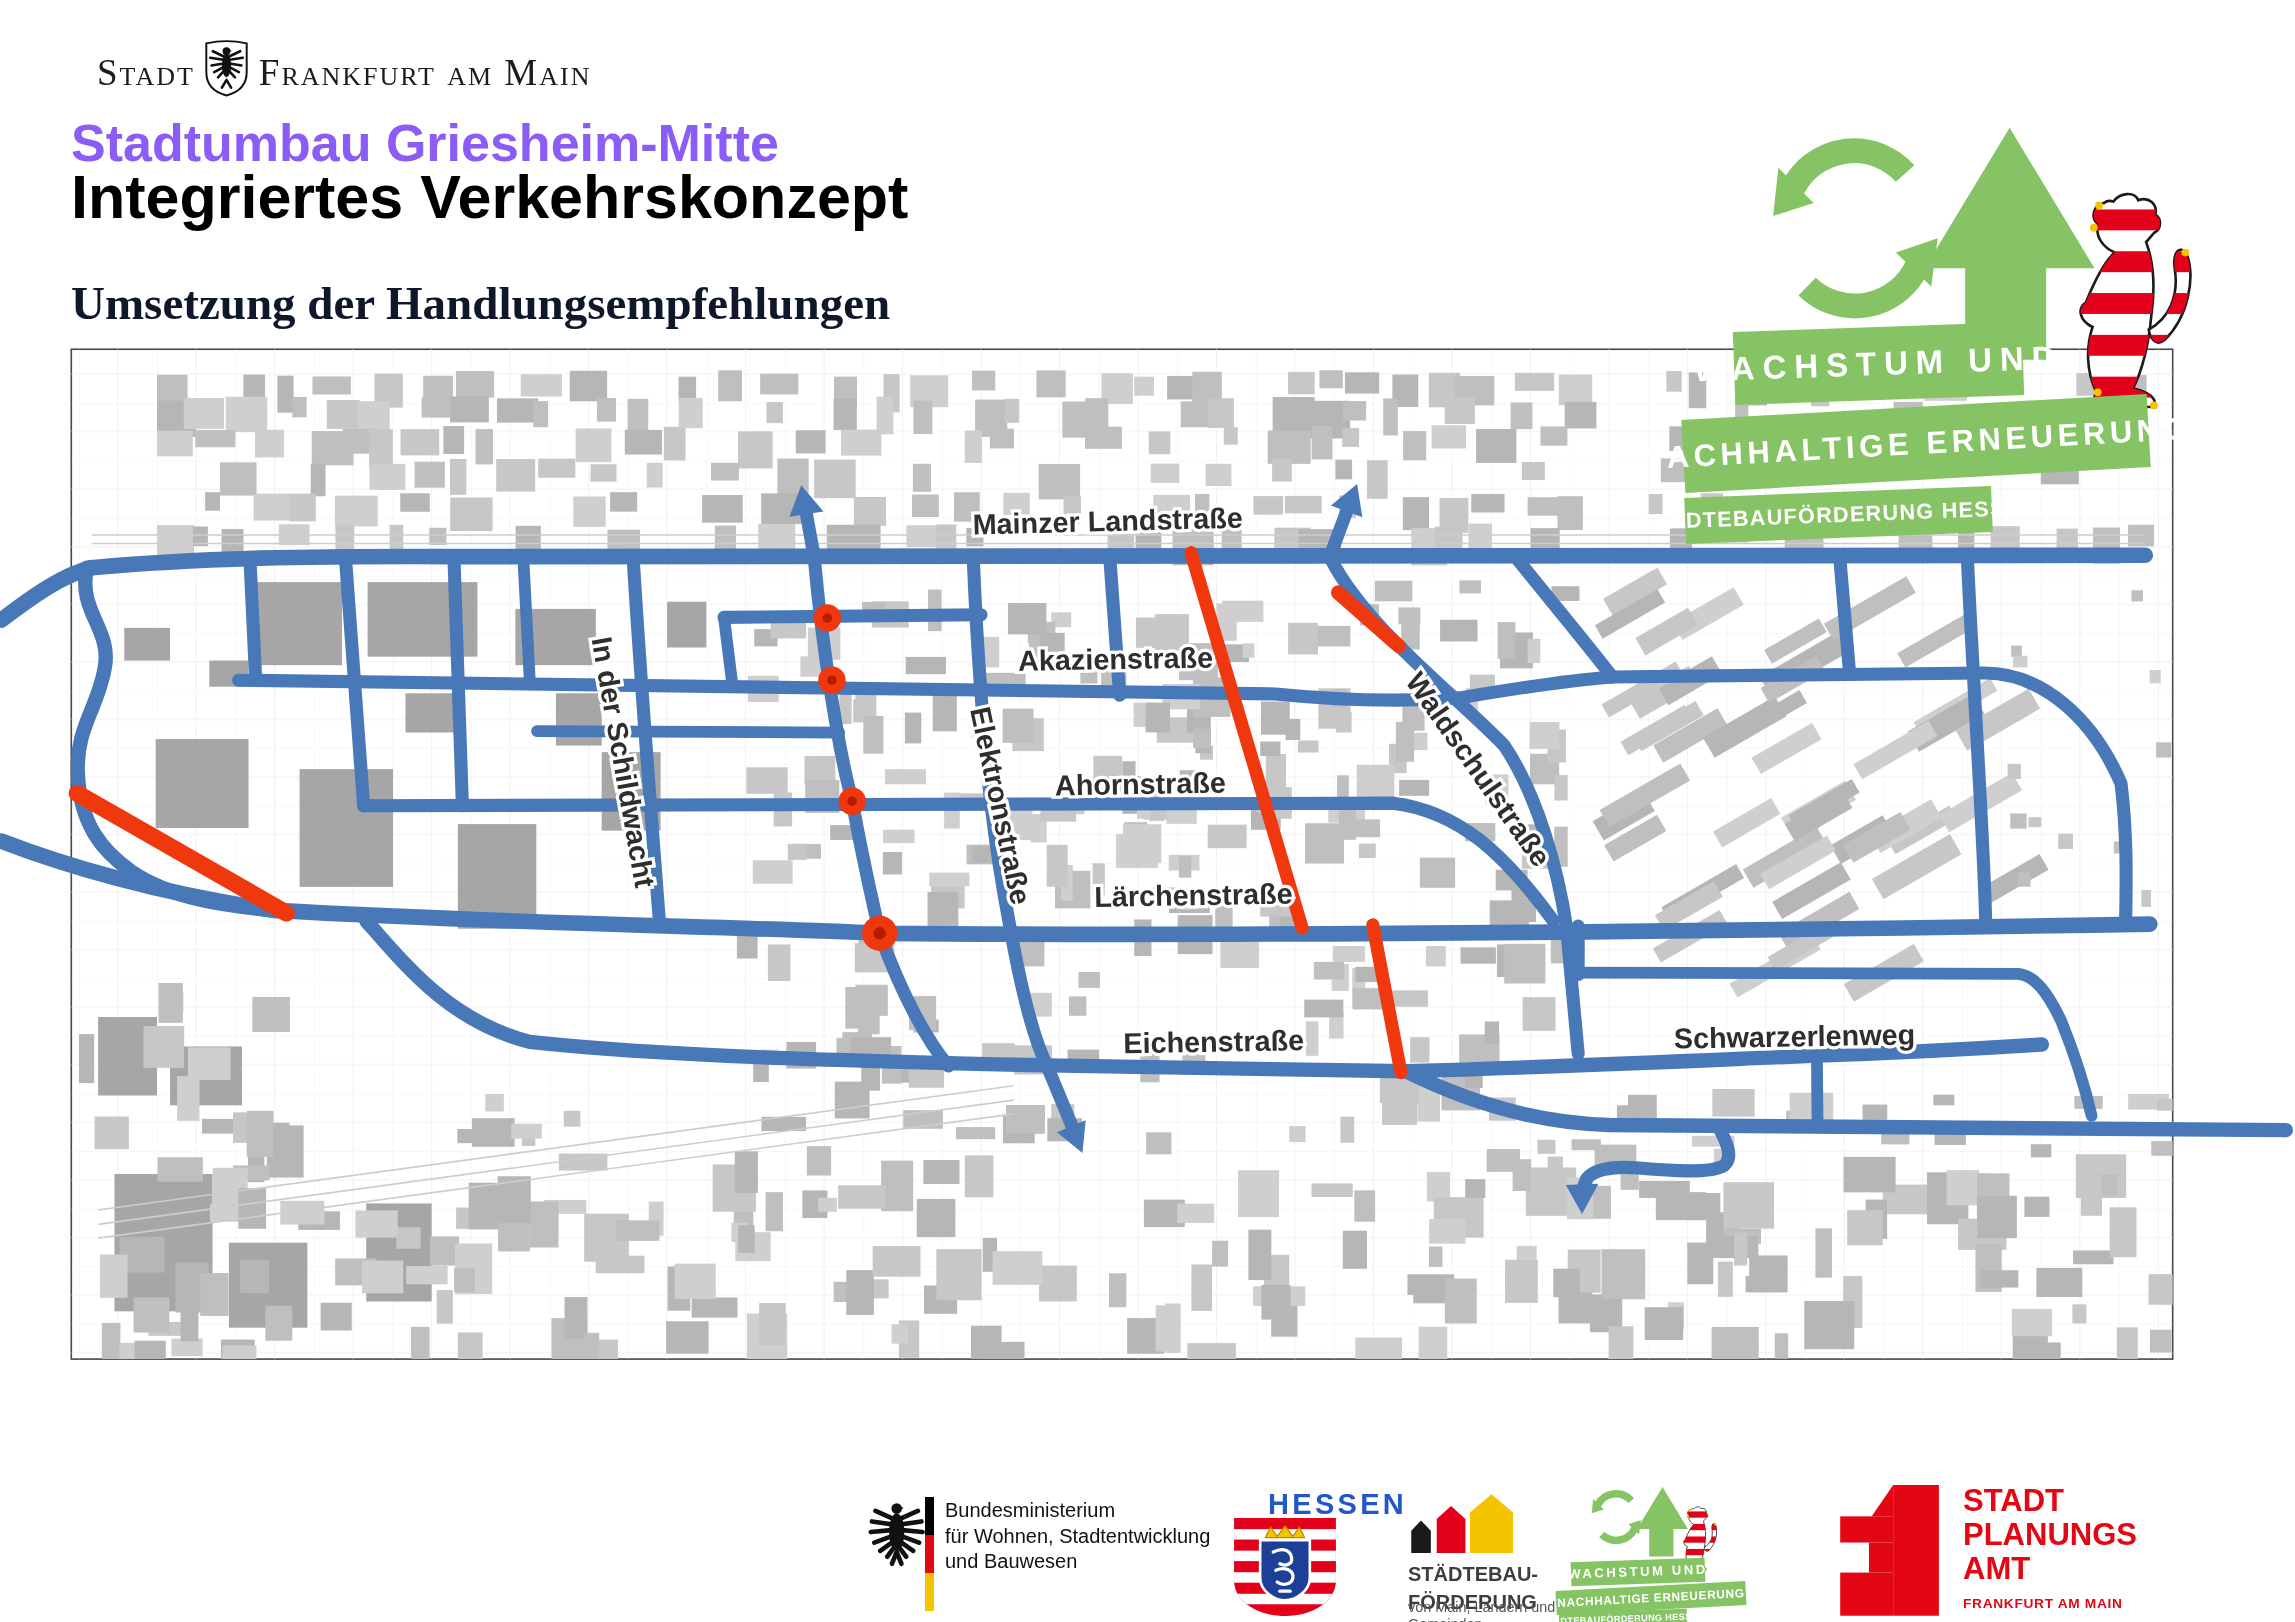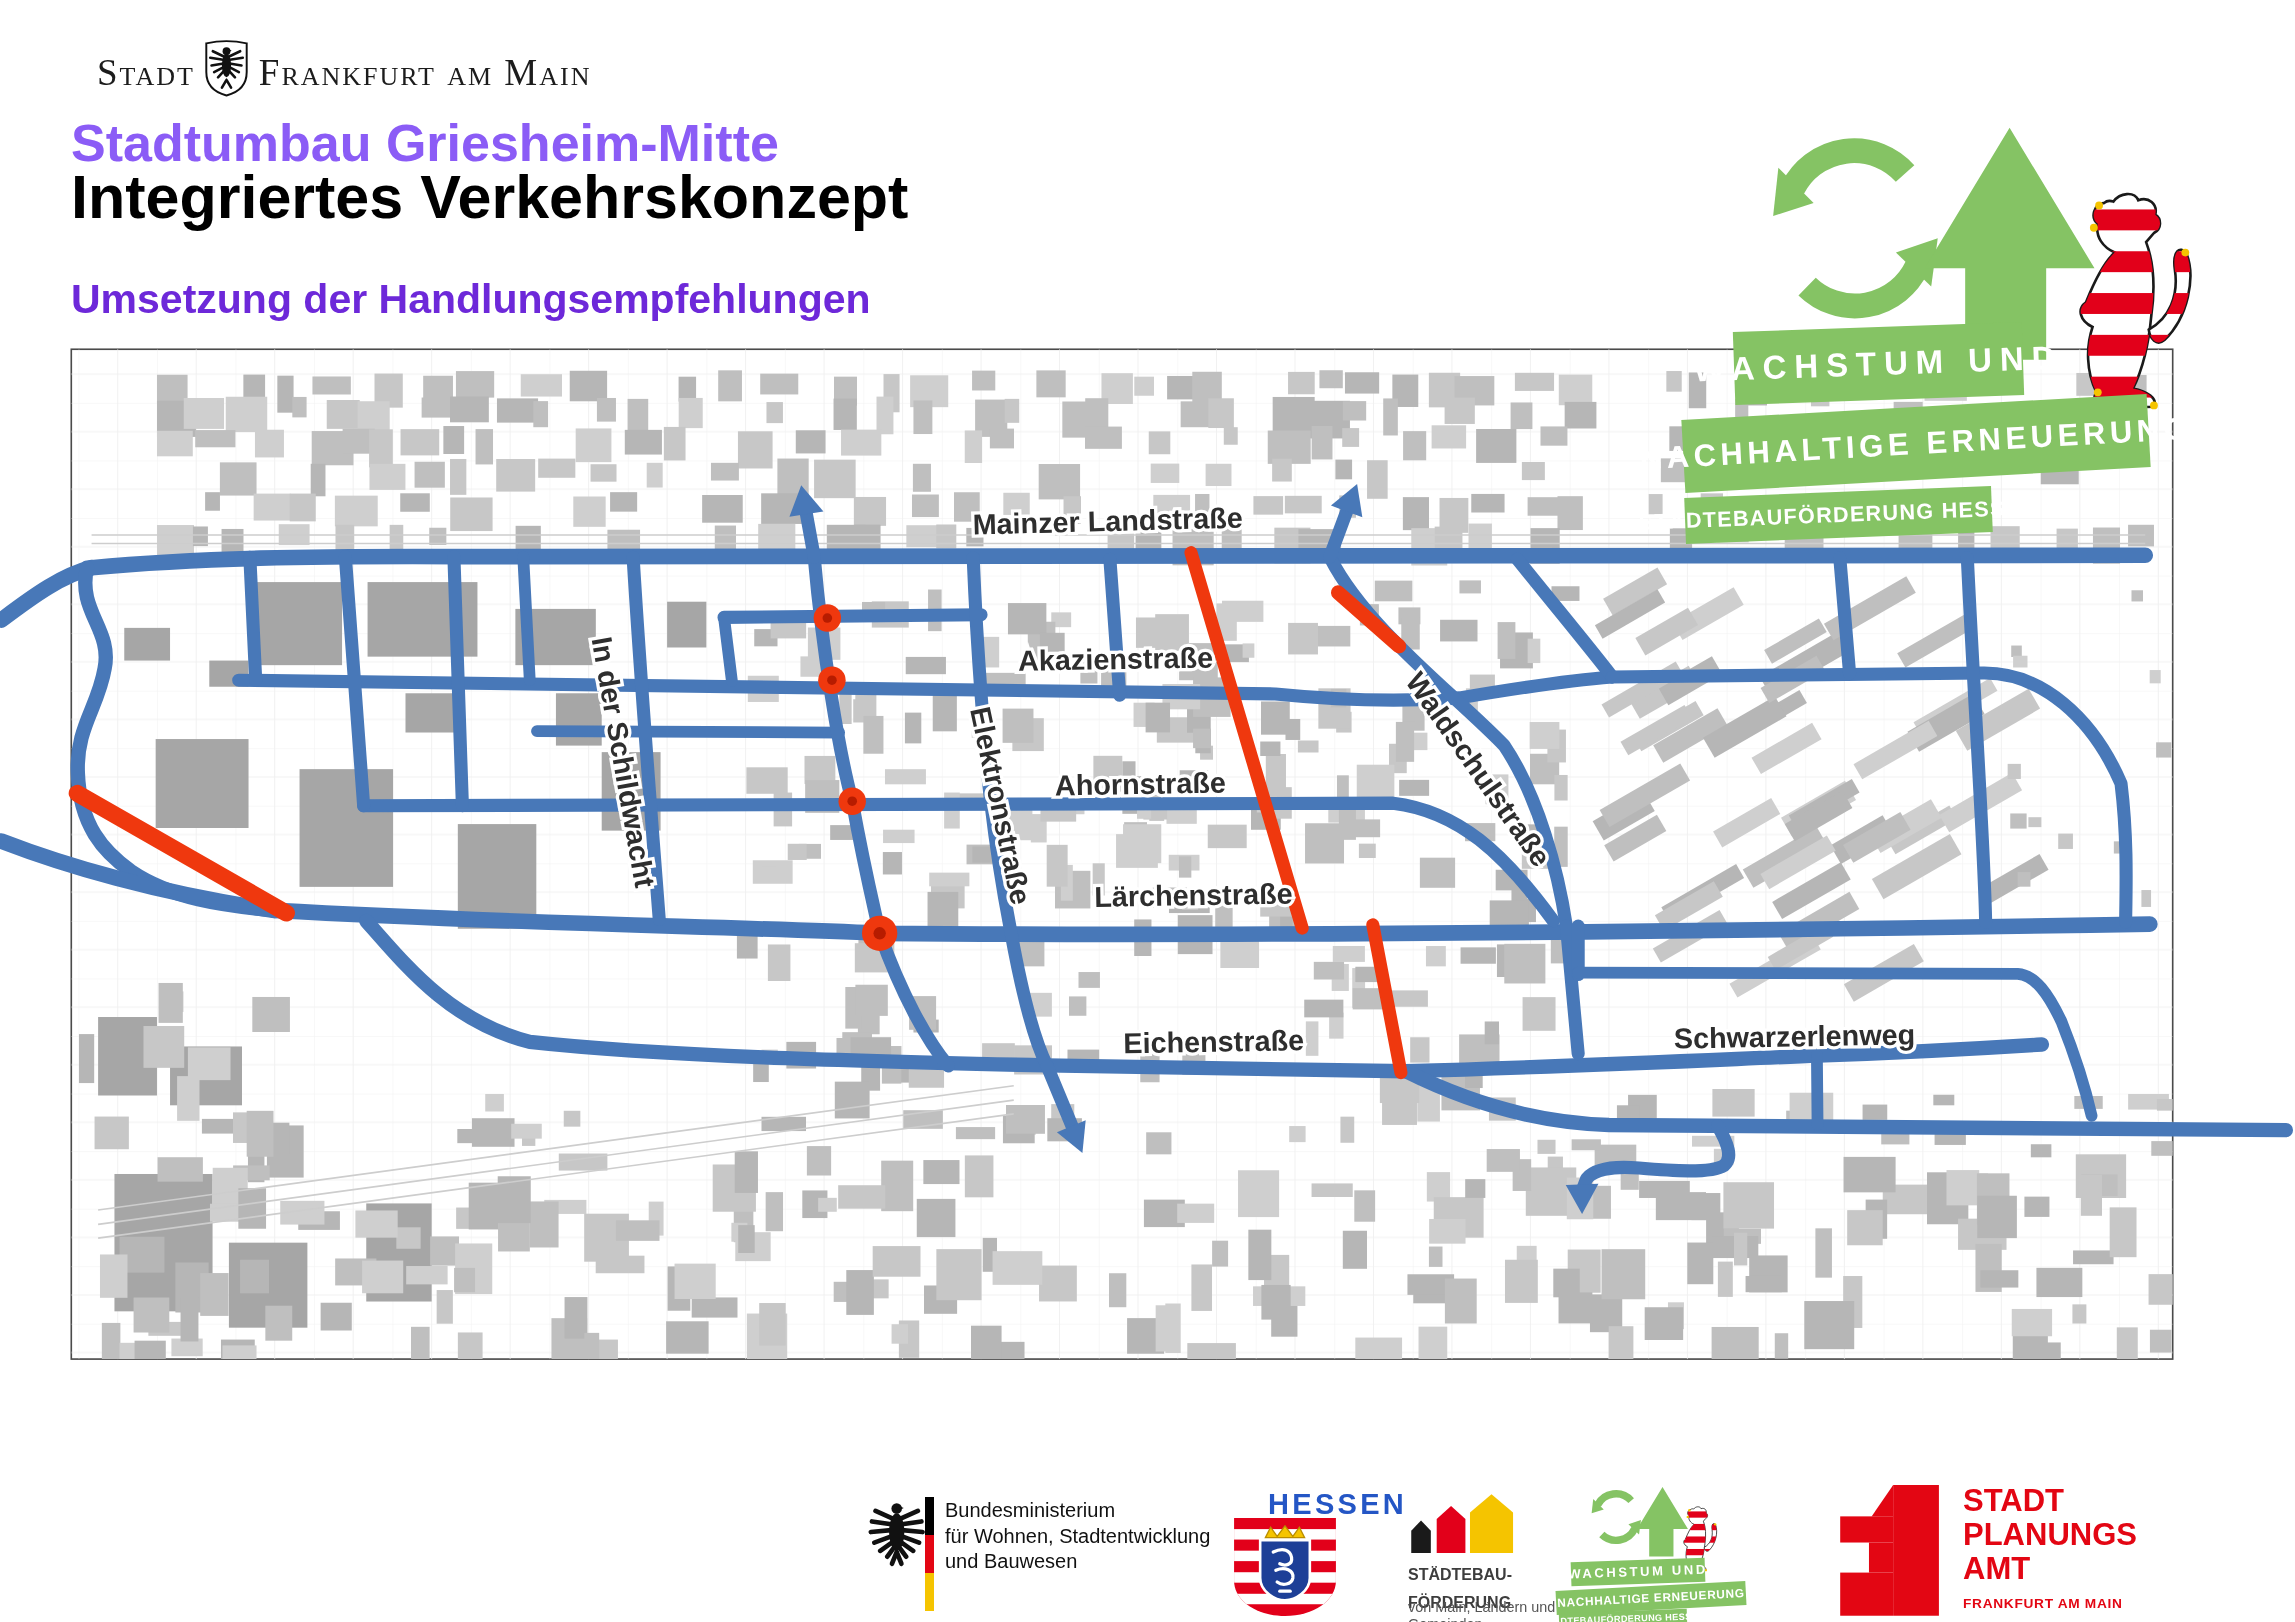--- a/index.html
+++ b/index.html
@@ -6,29 +6,29 @@
   body{width:2295px;height:1622px;position:relative;overflow:hidden;
        font-family:"Liberation Sans", sans-serif;}
   .abs{position:absolute;}
   
   #wordmark{left:97px;top:38px;display:flex;align-items:center;color:#1c1c1c;
             font-family:"Liberation Serif", serif;font-variant:small-caps;
             font-size:37px;letter-spacing:2px;}
   #wordmark .crest{margin:0 10.5px;}
   #title-small{left:71px;top:113px;font-size:52px;font-weight:bold;color:#8b5cf6;white-space:nowrap;}
   #title-large{left:71px;top:162px;font-size:61px;font-weight:bold;color:#000;white-space:nowrap;text-align:center;}
-  #subtitle{left:71px;top:276px;font-size:41px;font-weight:bold;color:#6d28d9;white-space:nowrap;}
+  #subtitle{left:71px;top:276px;font-size:47px;font-weight:bold;color:#0f172a;white-space:nowrap;font-family:Liberation Serif, serif;}
   
   .banner{position:absolute;background:#85c364;color:#ffffff;font-weight:bold;
           display:flex;align-items:center;justify-content:center;white-space:nowrap;}
   
   #ministry-text{left:945px;top:1498px;font-size:20px;color:#111;line-height:25.5px;}
   #hessen-word{left:1222px;top:1488px;width:124px;text-align:center;font-size:29px;
                font-weight:bold;color:#2456c5;letter-spacing:3.3px;margin-left:46px;}
-  #funding-text1{left:1408px;top:1561px;font-size:16px;font-weight:bold;color:#3d3d3d;line-height:27.5px;}
+  #funding-text1{left:1408px;top:1561px;font-size:20px;font-weight:bold;color:#3d3d3d;line-height:27.5px;}
   #funding-text2{left:1408px;top:1599px;font-size:14.4px;color:#555;line-height:17px;}
   #planning-text{left:1963px;top:1484px;font-size:31px;font-weight:bold;color:#e30613;line-height:34px;}
   #planning-sub{left:1963px;top:1596px;font-size:13.7px;font-weight:bold;color:#e30613;letter-spacing:0.7px;}
   svg text.street{font-family:"Liberation Sans", sans-serif;font-weight:bold;
                   fill:#2e2e2e;stroke:#ffffff;stroke-width:10px;paint-order:stroke;}
 </style>
 </head>
 <body>
 
 <div id="wordmark" class="abs">

